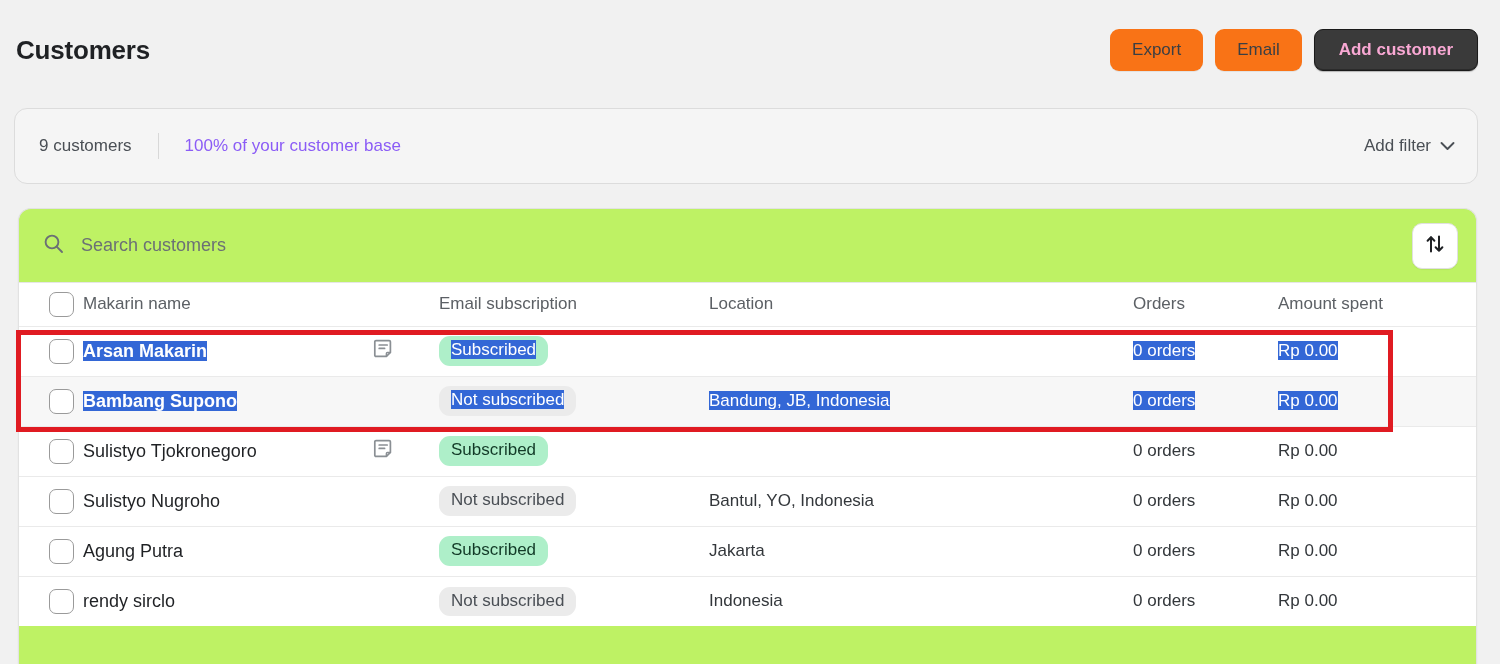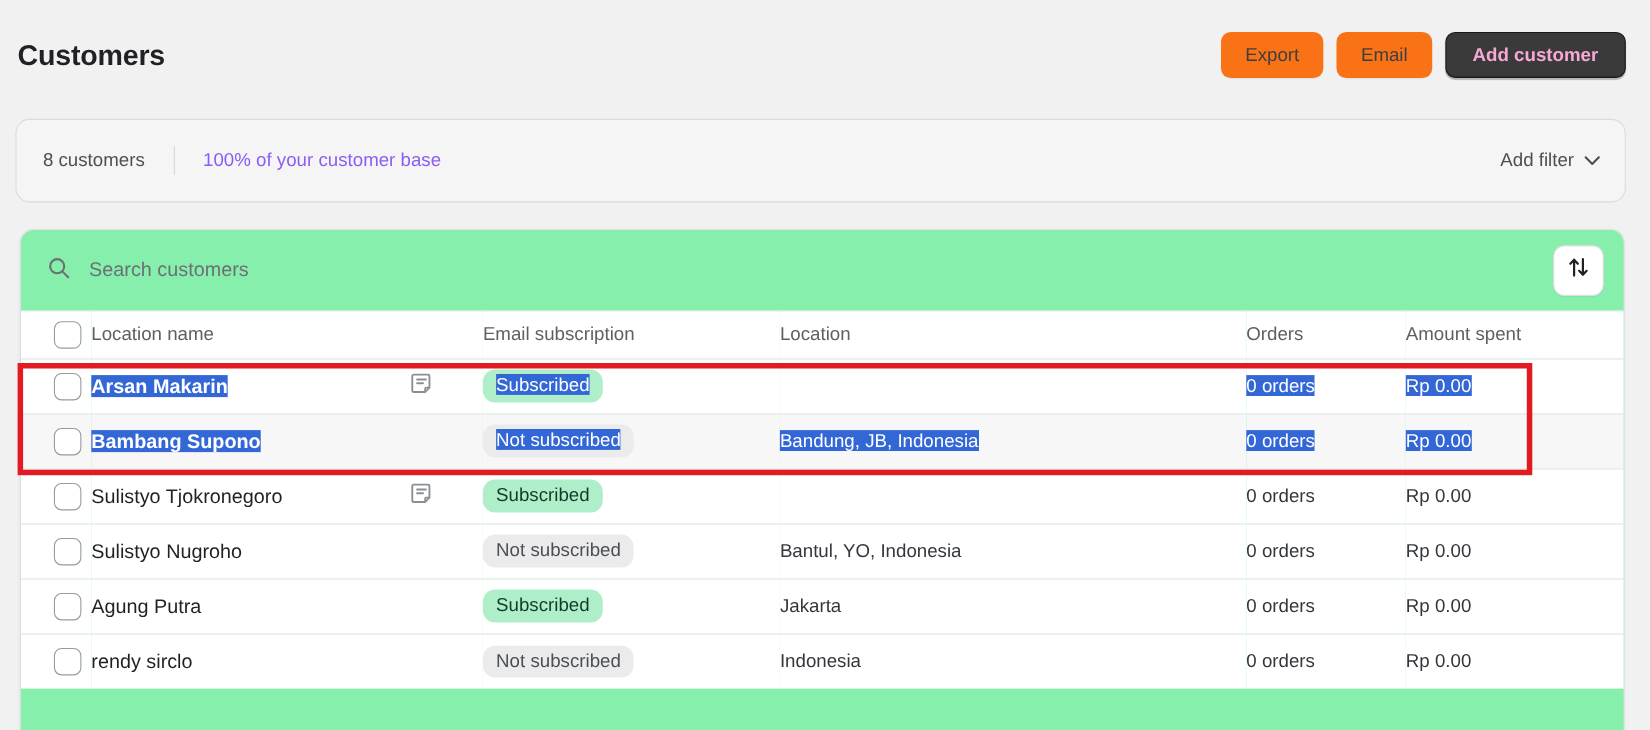--- a/index.html
+++ b/index.html
@@ -52,21 +52,21 @@
   .summary-base { font-size: 17px; color: #8b5cf6; }
   .add-filter {
     display: flex; align-items: center; gap: 9px;
     font-size: 17px; color: #4a4f55; cursor: pointer;
   }
   .chev { display: block; }
 
   
   .table-card {
     position: absolute; left: 18px; top: 208px; width: 1459px; height: 456px;
-    background: #86efac; border-radius: 13px 13px 0 0;
+    background: #bef264; border-radius: 13px 13px 0 0;
     border: 1px solid #e2e2e2; border-bottom: none;
     box-shadow: 0 1px 2px rgba(0,0,0,0.05);
     overflow: hidden;
   }
   .search-row {
     height: 74px; display: flex; align-items: center;
     padding: 0 12px 0 24px; border-bottom: 1px solid #e6e6e6;
   }
   .search-field {
     flex: 1; display: flex; align-items: center; gap: 17px; height: 48px;
@@ -132,21 +132,21 @@
     <div class="page-title">Customers</div>
     <div class="header-actions">
       <button class="btn btn-secondary">Export</button>
       <button class="btn btn-secondary">Email</button>
       <button class="btn btn-primary">Add customer</button>
     </div>
   </div>
 
   <div class="summary-card">
     <div class="summary-left">
-      <span class="summary-count">8 customers</span>
+      <span class="summary-count">9 customers</span>
       <span class="summary-divider"></span>
       <span class="summary-base">100% of your customer base</span>
     </div>
     <div class="add-filter">
       <span>Add filter</span>
       <span class="chev">
         <svg width="15" height="10" viewBox="0 0 15 10">
             <path d="M1.5 2 L7.5 8 L13.5 2" fill="none" stroke="#4a4f55" stroke-width="1.9" stroke-linecap="round" stroke-linejoin="round"></path>
           </svg>
       </span>
@@ -184,21 +184,21 @@
           <col class="col-ord">
           <col class="col-amt">
       </colgroup>
       <thead>
         <tr>
           <th>
             <div class="check-wrap">
               <span class="checkbox"></span>
             </div>
           </th>
-          <th class="cell-pad">Location name</th>
+          <th class="cell-pad">Makarin name</th>
           <th>Email subscription</th>
           <th>Location</th>
           <th>Orders</th>
           <th>Amount spent</th>
         </tr>
       </thead>
       <tbody id="tbody">
           <tr>
             <td>
               <div class="check-wrap">

